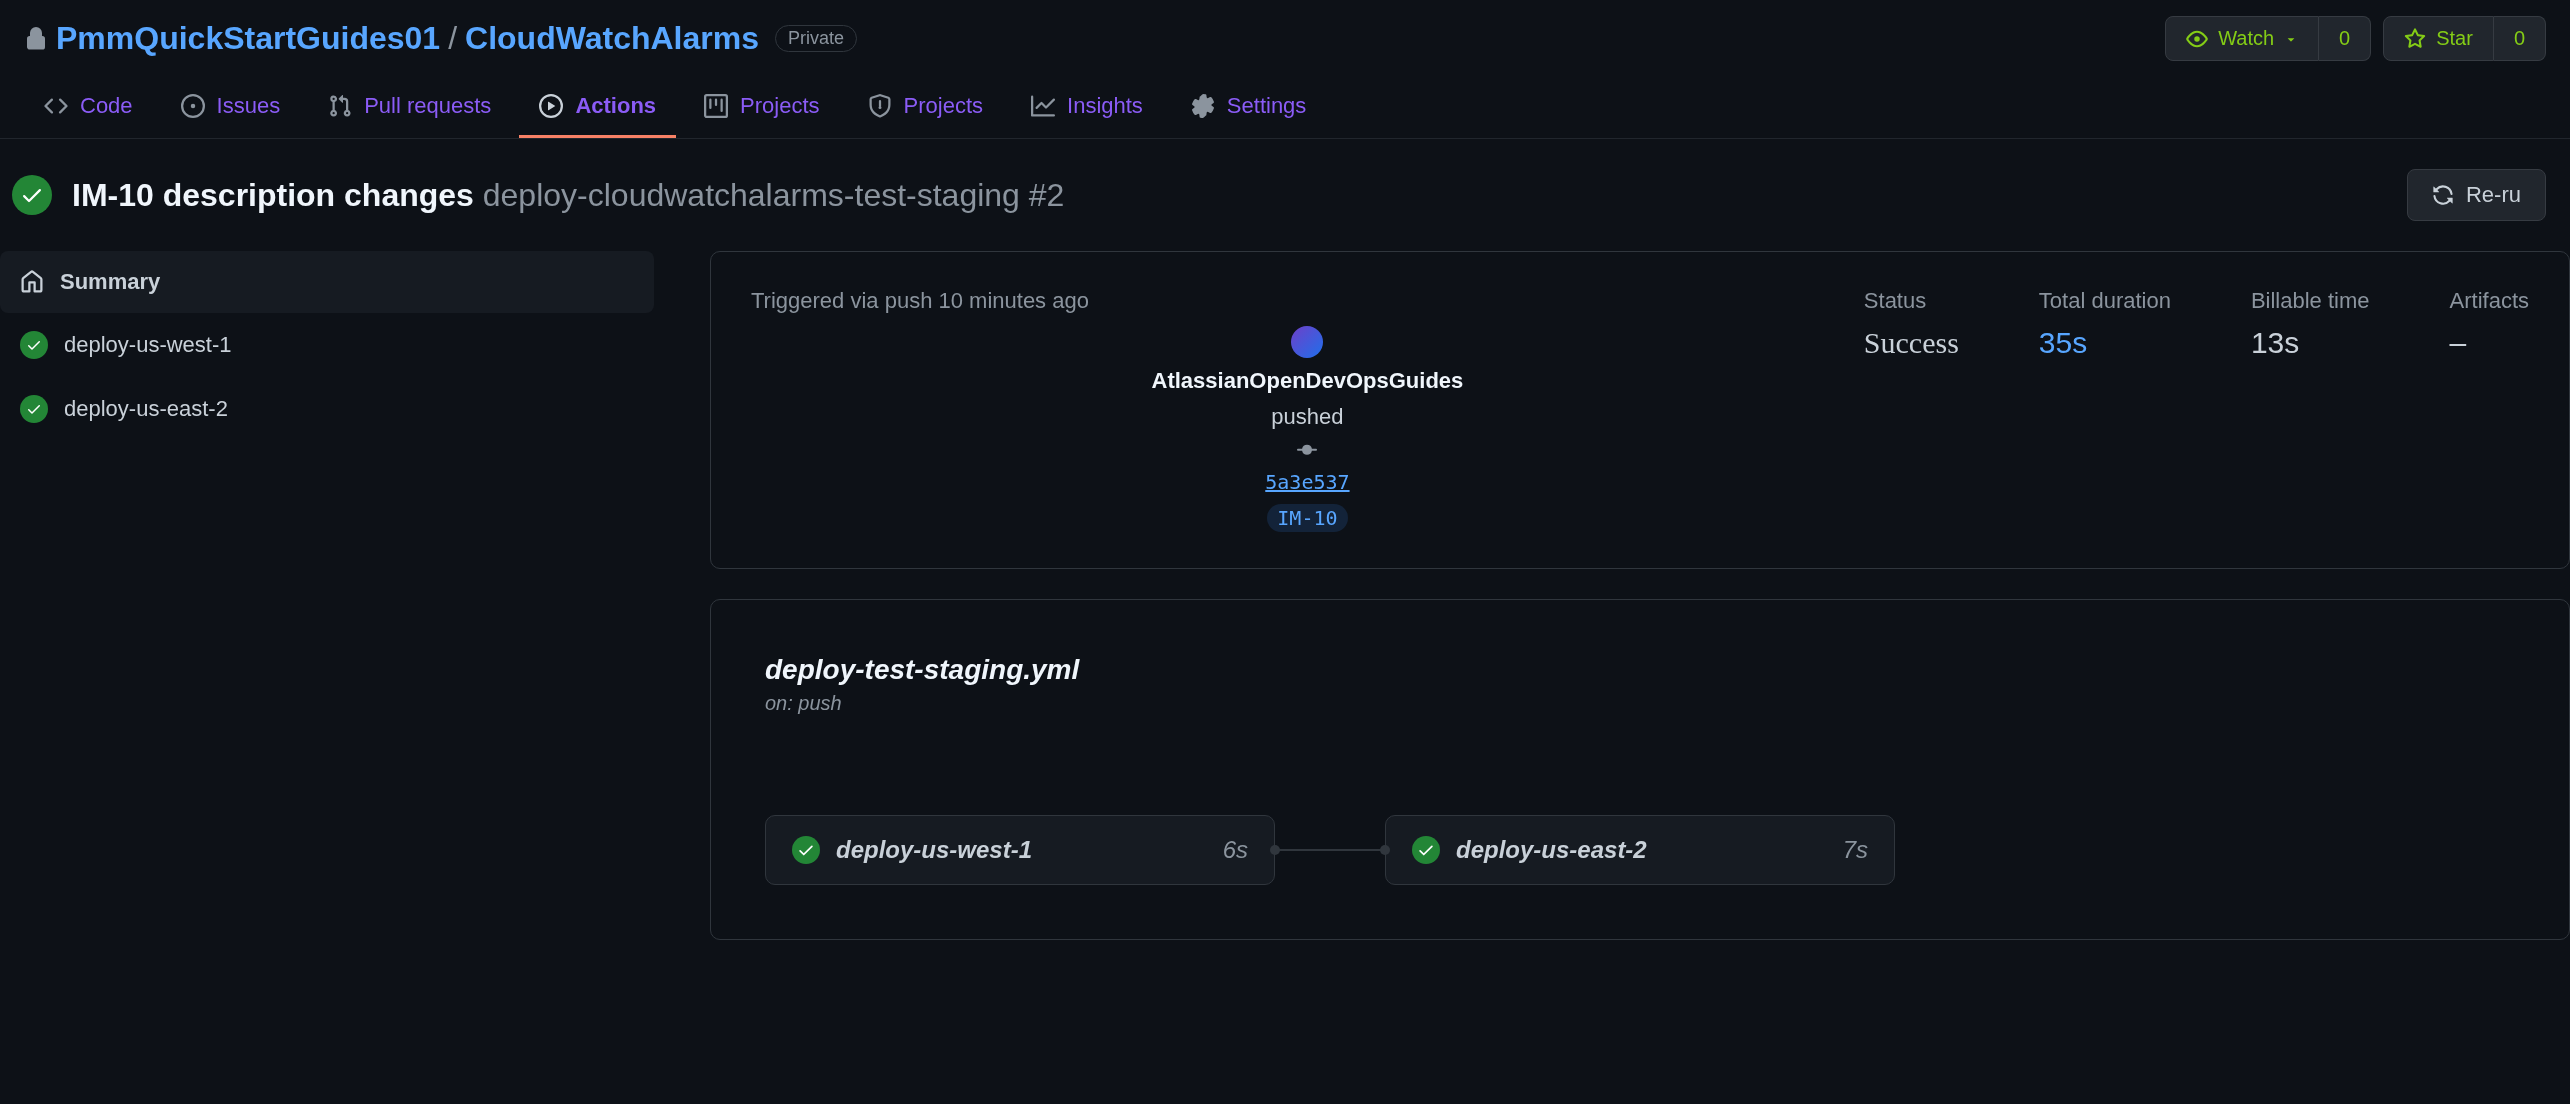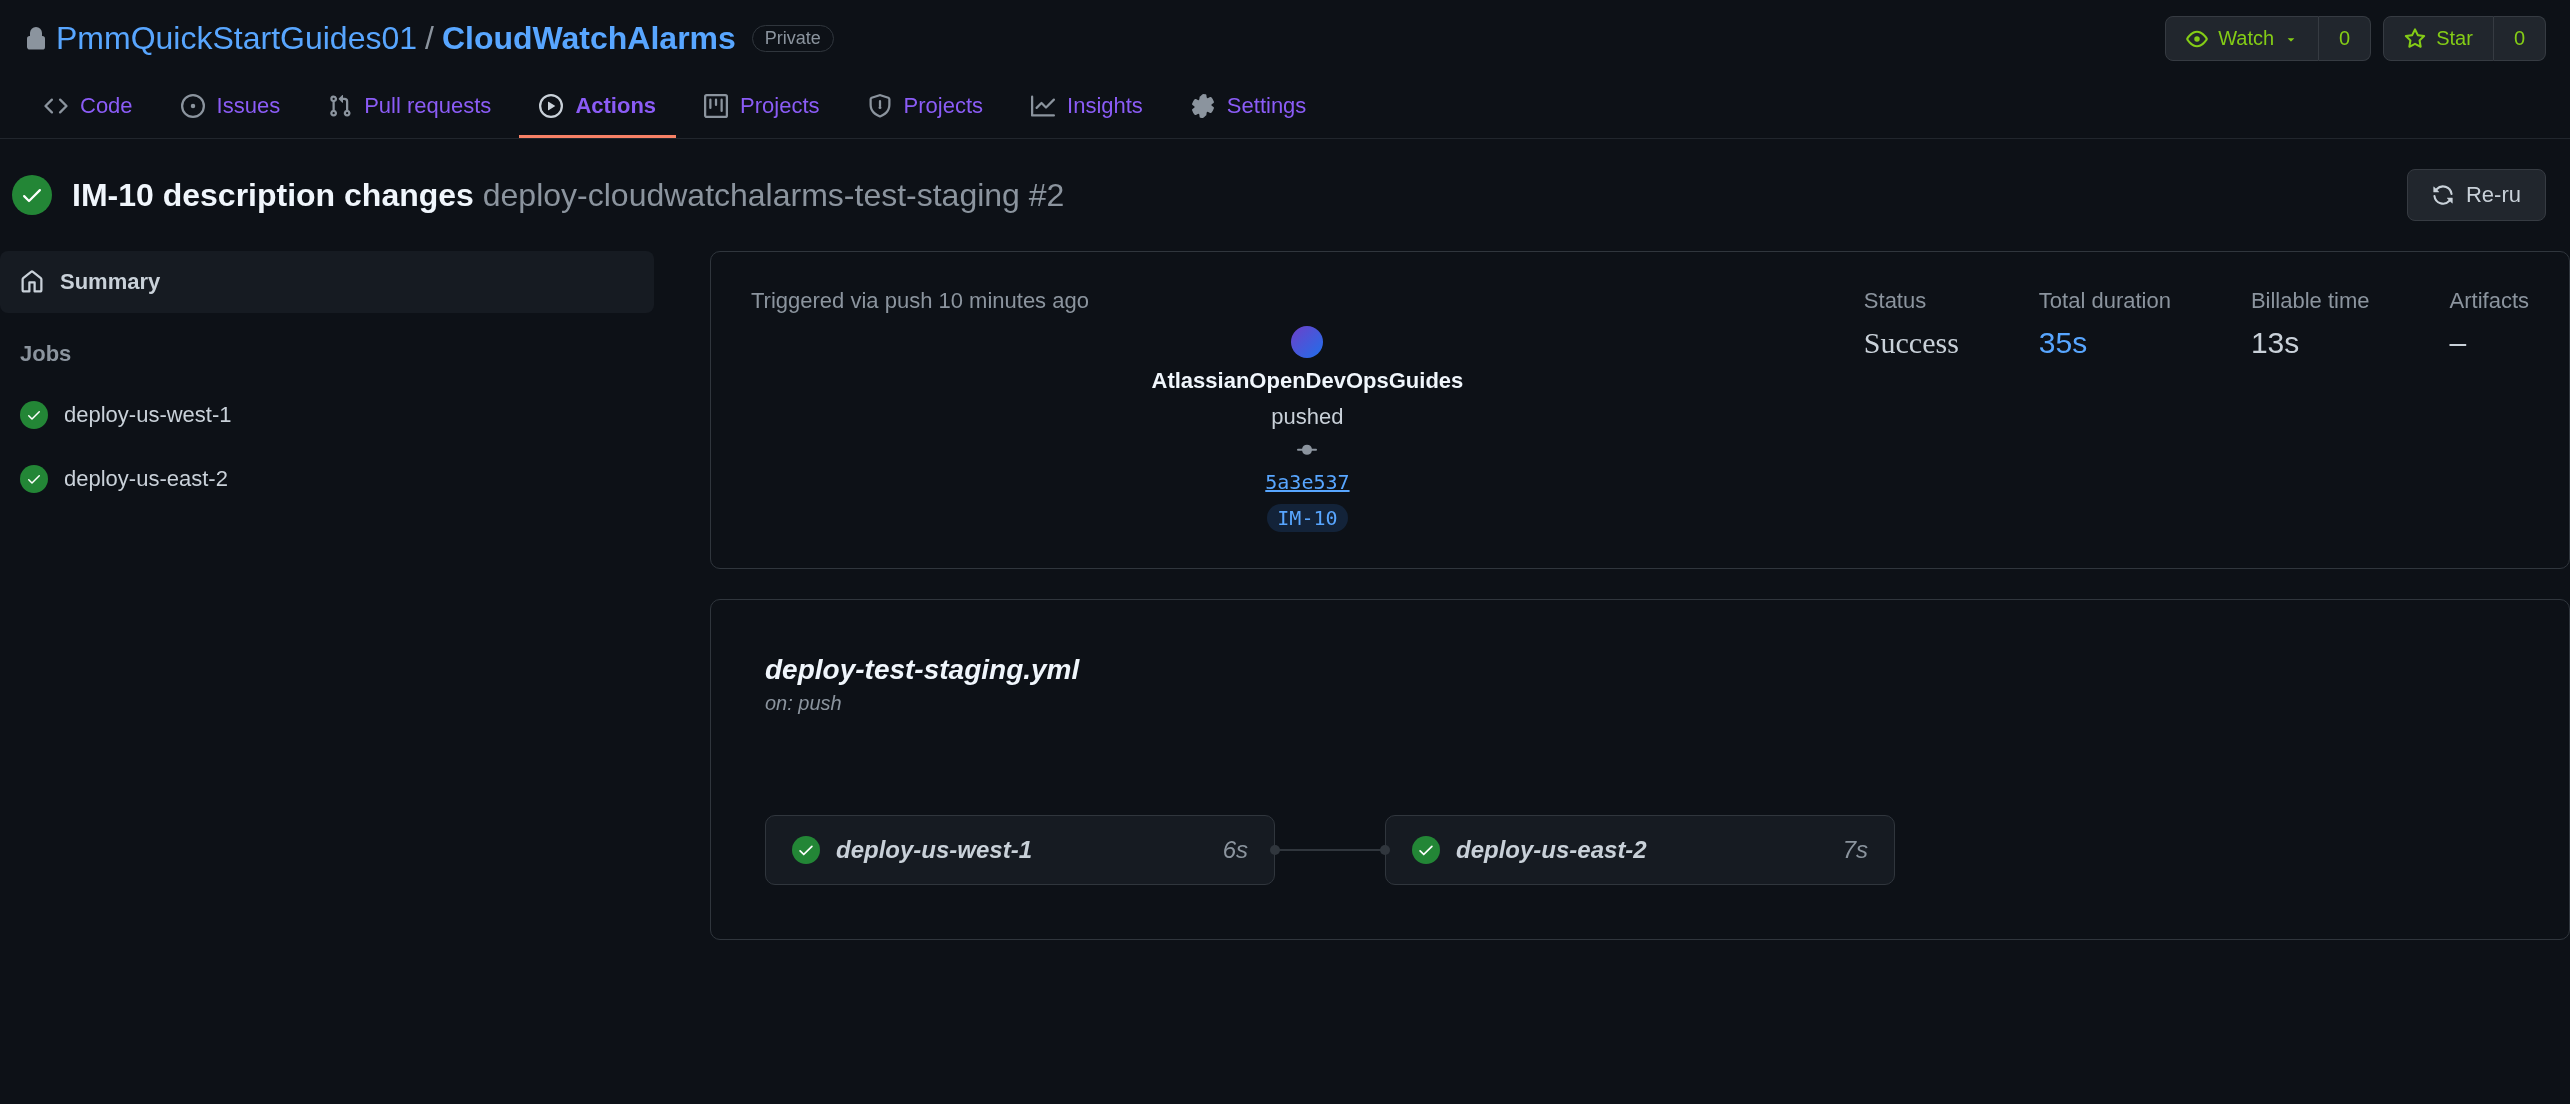--- a/index.html
+++ b/index.html
@@ -20,21 +20,21 @@
       justify-content: space-between;
       align-items: center;
     }
     .breadcrumb {
       display: flex;
       align-items: center;
       gap: 8px;
       font-size: 32px;
     }
     .lock-icon { color: #8b949e; }
-    .breadcrumb a { color: #58a6ff; text-decoration: none; }
+    .breadcrumb a { color: #58a6ff; text-decoration: none; font-weight: bold; }
     .breadcrumb .sep { color: #8b949e; }
     .breadcrumb .repo { font-weight: 600; }
     .badge {
       font-size: 18px;
       padding: 2px 12px;
       border: 1px solid #30363d;
       border-radius: 999px;
       color: #8b949e;
       font-weight: 500;
       margin-left: 8px;
@@ -369,21 +369,20 @@
 <div class="main">
   <div class="sidebar">
     <div class="side-item active">
       <span>
           <svg width="24" height="24" viewBox="0 0 16 16" fill="currentColor">
             <path d="M8.156 1.835a.25.25 0 00-.312 0l-5.25 4.2a.25.25 0 00-.094.196v7.019c0 .138.112.25.25.25H5.5V8.25a.75.75 0 01.75-.75h3.5a.75.75 0 01.75.75v5.25h2.75a.25.25 0 00.25-.25V6.23a.25.25 0 00-.094-.195l-5.25-4.2zM6.906.664a1.75 1.75 0 012.187 0l5.25 4.2c.415.332.657.835.657 1.367v7.019A1.75 1.75 0 0113.25 15h-3.5a.75.75 0 01-.75-.75V9H7v5.25a.75.75 0 01-.75.75h-3.5A1.75 1.75 0 011 13.25V6.23c0-.531.242-1.034.657-1.366l5.25-4.2z"></path>
           </svg>
         </span>
       <span>Summary</span>
     </div>
-    <div class="side-header">Jobs</div>
     <div class="side-item">
       <span class="status-icon-sm">
           <svg width="16" height="16" viewBox="0 0 16 16" fill="currentColor">
             <path d="M13.78 4.22a.75.75 0 010 1.06l-7.25 7.25a.75.75 0 01-1.06 0L2.22 9.28a.75.75 0 011.06-1.06L6 10.94l6.72-6.72a.75.75 0 011.06 0z"></path>
           </svg>
         </span>
       <span>deploy-us-west-1</span>
     </div>
     <div class="side-item">
       <span class="status-icon-sm">

